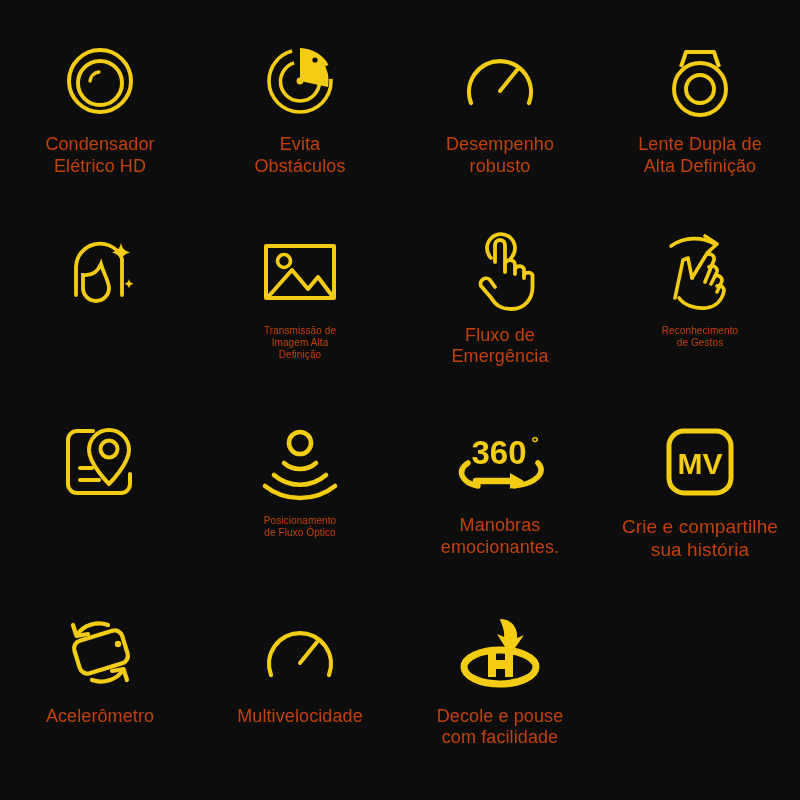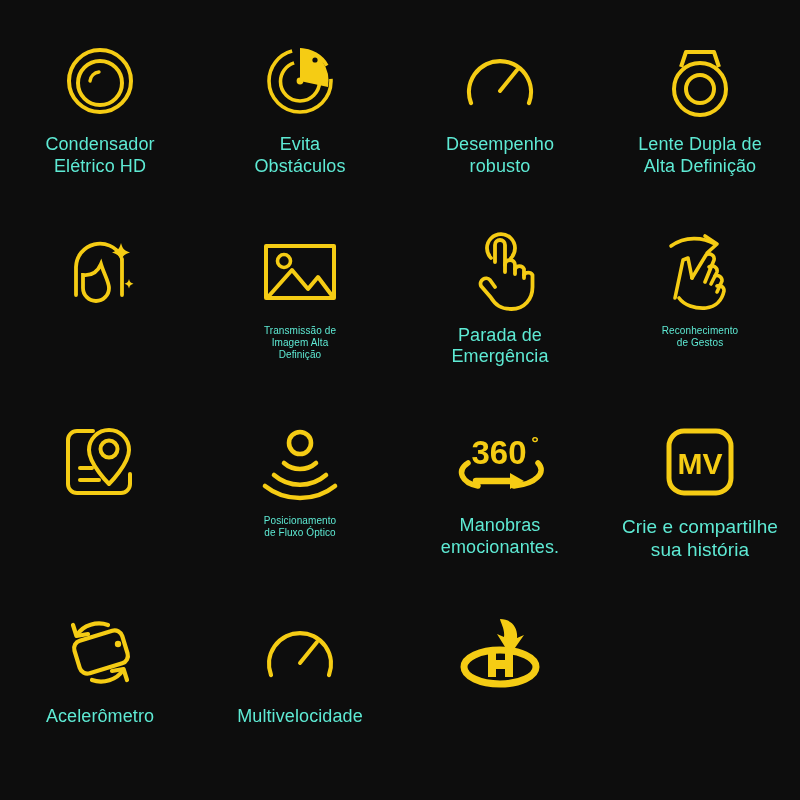--- a/index.html
+++ b/index.html
@@ -28,21 +28,21 @@
   .icon-wrap {
     height: 86px;
     width: 100%;
     display: flex;
     align-items: center;
     justify-content: center;
   }
   .icon-wrap svg { display: block; overflow: visible; }
   .label {
     margin-top: 10px;
-    color: #5eead4;
+    color: #c2410c;
     text-align: center;
     line-height: 1.22;
     font-size: 17px;
     letter-spacing: .1px;
     white-space: pre-line;
     padding: 0 2px;
   }
   .label.sm  { font-size: 10px; }
   .label.xs  { font-size: 19px; }
   .label.lg  { font-size: 18px; }
@@ -130,21 +130,21 @@
   <div class="tile">
     <div class="icon-wrap">
       <svg width="70" height="80" viewBox="0 0 70 80" fill="none" stroke="#F5CC14" stroke-width="3.8" stroke-linecap="round" stroke-linejoin="round">
         <path d="M26 26a14 14 0 1 1 20 0"></path>
         <path d="M30 30 V13a5 5 0 0 1 10 0 V40"></path>
         <path d="M40 33a5 5 0 0 1 10 0 V42"></path>
         <path d="M50 37a5 5 0 0 1 9 0 V46"></path>
         <path d="M59 43a5 5 0 0 1 8.5 0 V55c0 12-8 22-21 22 -11 0-16-4-21-12 L16 54a5.5 5.5 0 0 1 9-6 l5 7"></path>
       </svg>
     </div>
-    <div class="label lg">Parada de
+    <div class="label lg">Fluxo de
 Emergência</div>
   </div>
 
   <div class="tile">
     <div class="icon-wrap">
       <svg width="78" height="80" viewBox="0 0 78 80" fill="none" stroke="#F5CC14" stroke-width="3.6" stroke-linecap="round" stroke-linejoin="round">
         <path d="M10 14 C24 4 42 5 54 12"></path>
         <path d="M44 4 L56 12 L46 21"></path>
         <path d="M14 66 L22 28 l5 -2 l4 20"></path>
         <path d="M31 46 L45 23 a5 5 0 0 1 8 5 L44 50"></path>
@@ -234,16 +234,18 @@
   </div>
 
   <div class="tile">
     <div class="icon-wrap">
       <svg width="86" height="76" viewBox="0 0 86 76" fill="none">
         <ellipse cx="43" cy="52" rx="36" ry="17" stroke="#F5CC14" stroke-width="7"></ellipse>
         <path d="M43 4 c12 0 18 9 17 19 l7 -3 l-14 20 l-13 -21 l7 3 C48 14 44 9 43 4 z" fill="#F5CC14"></path>
         <path d="M31 38 h8 v7 h9 v-7 h8 v24 h-8 v-8 h-9 v8 h-8 z" fill="#F5CC14"></path>
       </svg>
     </div>
+    <div class="label lg">Decole e pouse
+com facilidade</div>
   </div>
 
   <div class="spacer"></div>
 </div>
 
 </body></html>

